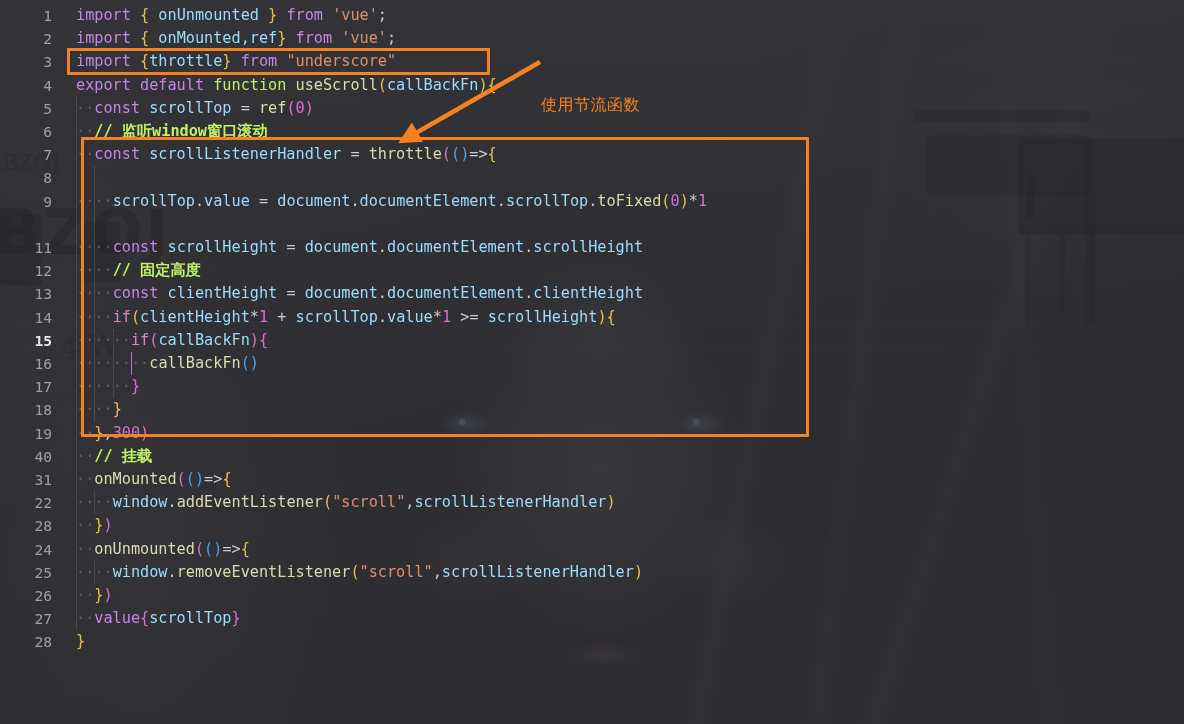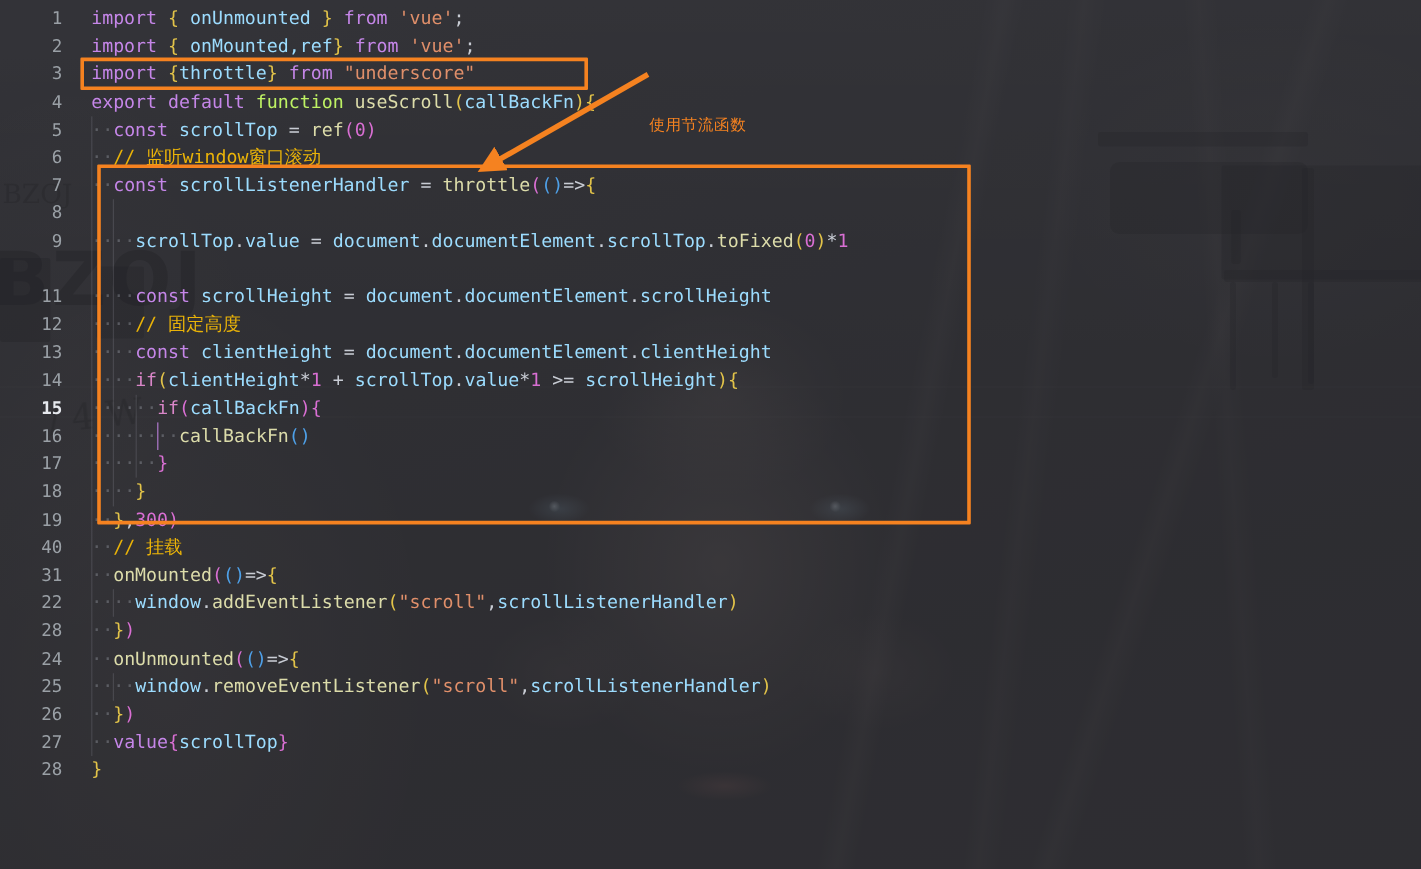--- a/index.html
+++ b/index.html
@@ -126,21 +126,21 @@
   }
 
   
   .t-kw      { color: #c586e8; }            
   .t-kw2     { color: #d986c8; }            
   .t-fnkw    { color: #bef264; }            
   .t-var     { color: #9cdcfe; }            
   .t-fn      { color: #dcdcaa; }            
   .t-str     { color: #e08f6a; }            
   .t-num     { color: #d96fd3; }            
-  .t-cmt     { color: #eab308; }            
+  .t-cmt     { color: #bef264; font-weight: bold; }            
   .t-op      { color: #c8ccd4; }            
   .t-brace-y { color: #e2c349; }            
   .t-brace-p { color: #d96fd3; }            
   .t-brace-b { color: #4ea0e8; }            
   .t-prop    { color: #9cdcfe; }
   .t-dot     { color: #c8ccd4; }
   .ws        { color: rgba(190,195,205,0.30); }  
 
   
   .guide {
@@ -158,21 +158,21 @@
   }
   .anno-rect {
     position: absolute;
     border: 3px solid #f58220;
     border-radius: 1px;
   }
   .anno-label {
     position: absolute;
     color: #f58220;
     font-family: Liberation Mono, monospace;
-    font-size: 13px;
+    font-size: 16px;
     font-weight: 500;
     letter-spacing: 0.5px;
     white-space: nowrap;
   }
 </style>
 </head>
 <body>
 
 <div id="editor">
 

